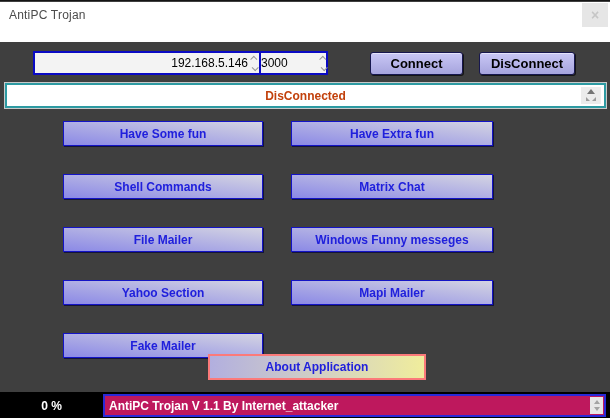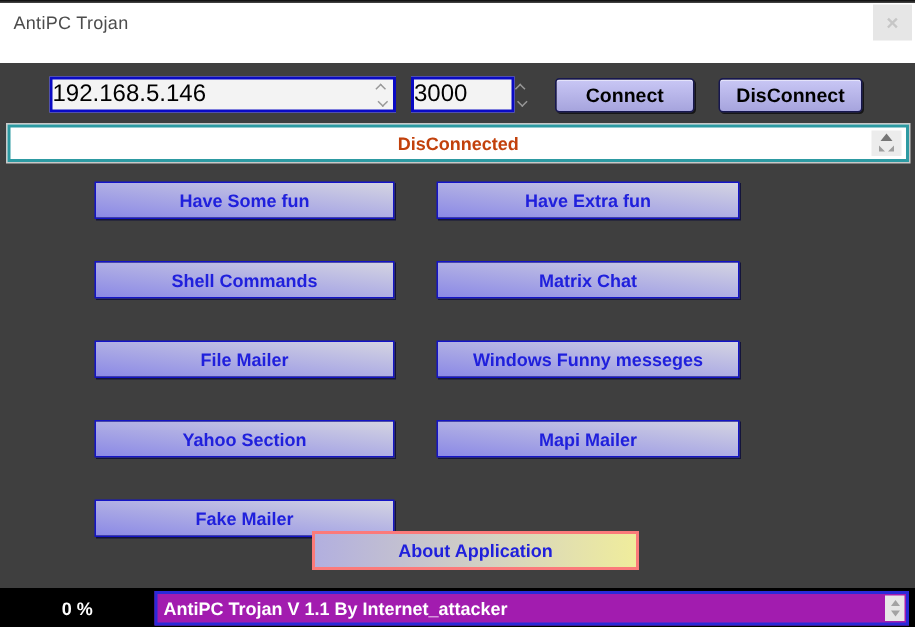--- a/index.html
+++ b/index.html
@@ -30,22 +30,22 @@
     font-size: 14px; font-weight: bold;
   }
 
   
   .spin-input {
     position: absolute; height: 24px;
     background: #f3f3f3; border: 2px solid #0a0ac4;
     display: flex; align-items: center;
   }
   .spin-input.ip   { left: 33px;  top: 50px; width: 231px; }
-  .spin-input.port { left: 274px; top: 50px; width: 69px; gap: 33px; }
-  .spin-value { flex: 1; text-align: left; font-size: 16px; color: #000; }
+  .spin-input.port { left: 259px; top: 50px; width: 69px; gap: 33px; }
+  .spin-value { flex: 1; text-align: right; font-size: 12px; color: #000; }
   .spin-arrows {
     width: 14px; height: 100%; display: flex; flex-direction: column;
     align-items: center; justify-content: center; gap: 5px; padding-right: 2px;
   }
   .chev { width: 5px; height: 5px; border-left: 1px solid #989898; border-top: 1px solid #989898; }
   .chev.up   { transform: rotate(45deg)  translateY(1px); }
   .chev.down { transform: rotate(225deg) translateY(1px); }
 
   
   .sys-btn {
@@ -109,21 +109,21 @@
     position: absolute; left: 0; top: 391px; width: 610px; height: 27px;
     background: #000000;
   }
   .progress-cell {
     position: absolute; left: 0; top: 0; width: 103px; height: 100%;
     display: flex; align-items: center; justify-content: center;
     color: #ffffff; font-size: 12px; font-weight: bold;
   }
   .msg-box {
     position: absolute; left: 103px; top: 2px; width: 503px; height: 23px;
-    background: #a21caf; border: 2px solid #2a2ad8;
+    background: #be185d; border: 2px solid #2a2ad8;
     display: flex; align-items: center; padding-left: 4px;
     color: #ffffff; font-size: 12px; font-weight: bold;
   }
   .mini-spin {
     position: absolute; right: 1px; top: 1px; bottom: 1px; width: 13px;
     background: #e7e7e7; display: flex; flex-direction: column;
     align-items: center; justify-content: center; gap: 3px;
   }
   .mini-spin .u {
     width: 0; height: 0;

